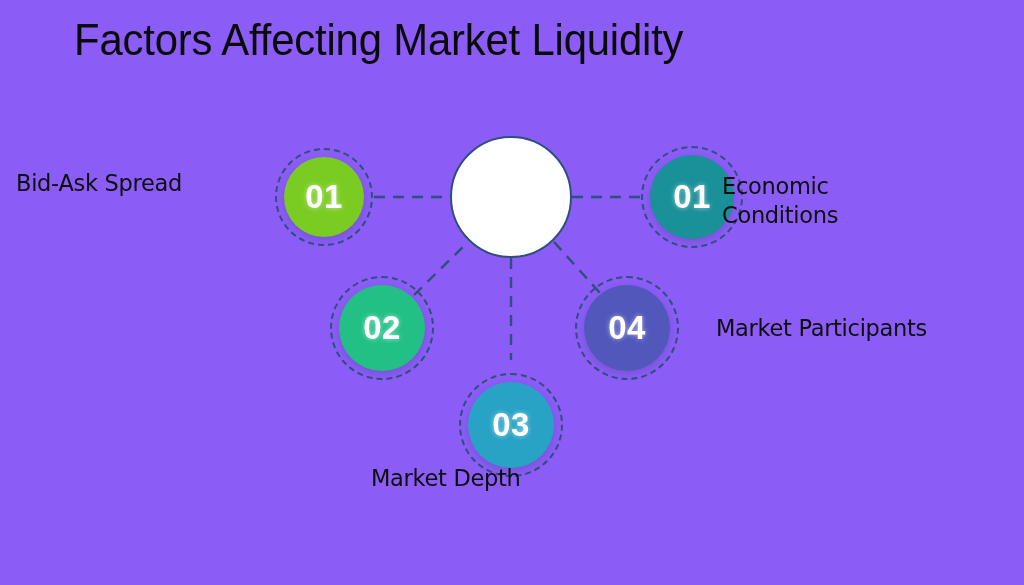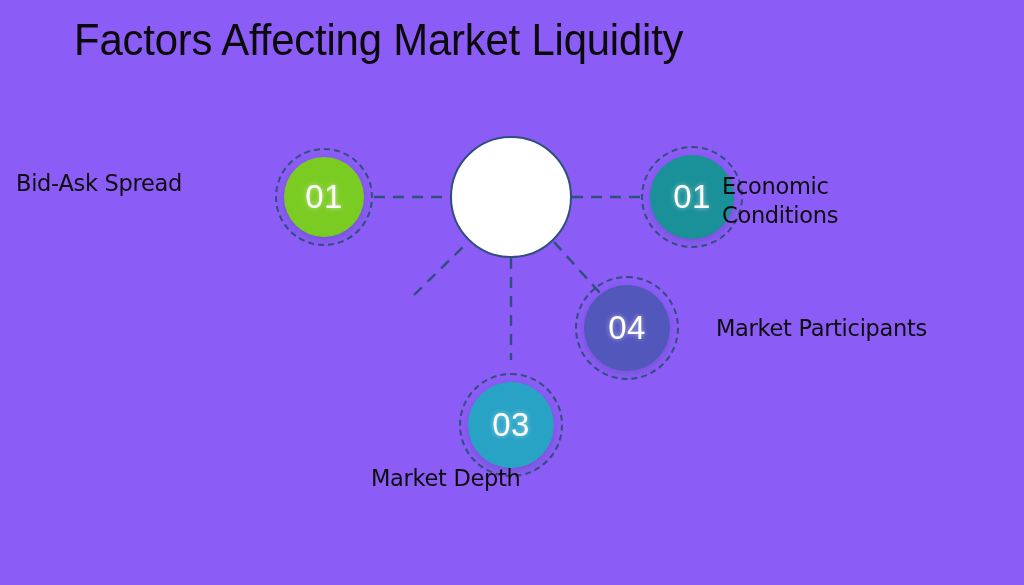--- a/index.html
+++ b/index.html
@@ -69,21 +69,21 @@
     inset: 0;
     border-radius: 50%;
     box-shadow: 0 3px 7px rgba(40,60,90,0.22);
   }
   .node .num {
     position: relative;
     z-index: 3;
     color: #ffffff;
     font-family: "Liberation Sans", sans-serif;
     font-size: 33px;
-    font-weight: 400;
+    font-weight: 700;
     letter-spacing: 0.5px;
     text-shadow: 0 0 5px rgba(255,255,255,0.55);
   }
 
   #hub {
     position: absolute;
     left: 450px;
     top: 136px;
     width: 122px;
     height: 122px;
@@ -130,20 +130,25 @@
 
   <div id="hub"></div>
 
   <div class="node" style="left:284px; top:157px; width:80px; height:80px;">
     <div class="ring"></div>
     <div class="disc" style="background:#7ACC22;"></div>
     <span class="num">01</span>
   </div>
   <div class="label left" style="left:16px; top:169px; width:240px;">Bid-Ask Spread</div>
 
+  <div class="node" style="left:339px; top:285px; width:86px; height:86px;">
+    <div class="ring"></div>
+    <div class="disc" style="background:#22C085;"></div>
+    <span class="num">02</span>
+  </div>
 
   <div class="node" style="left:468px; top:382px; width:86px; height:86px;">
     <div class="ring"></div>
     <div class="disc" style="background:#28A3C6;"></div>
     <span class="num">03</span>
   </div>
   <div class="label center" style="left:371px; top:464px; width:280px;">Market Depth</div>
 
   <div class="node" style="left:584px; top:285px; width:86px; height:86px;">
     <div class="ring"></div>

